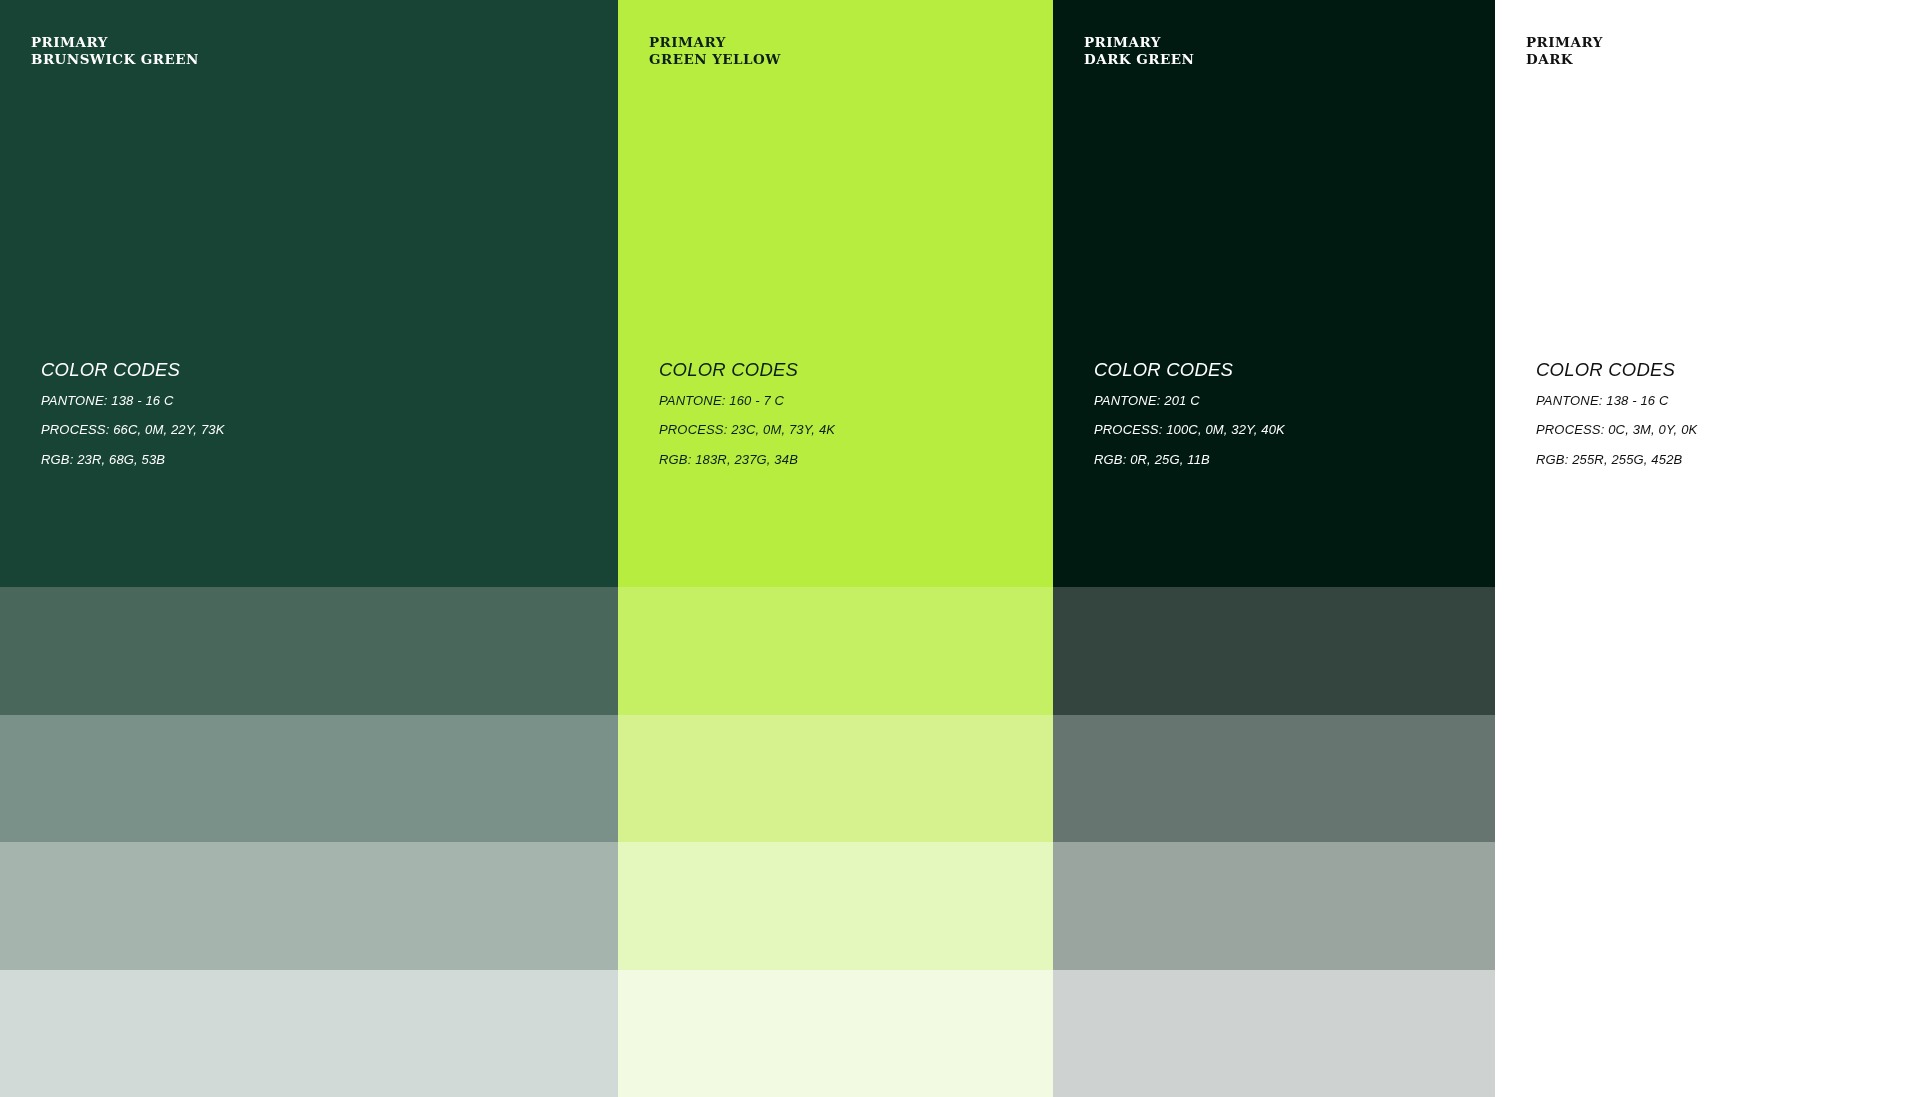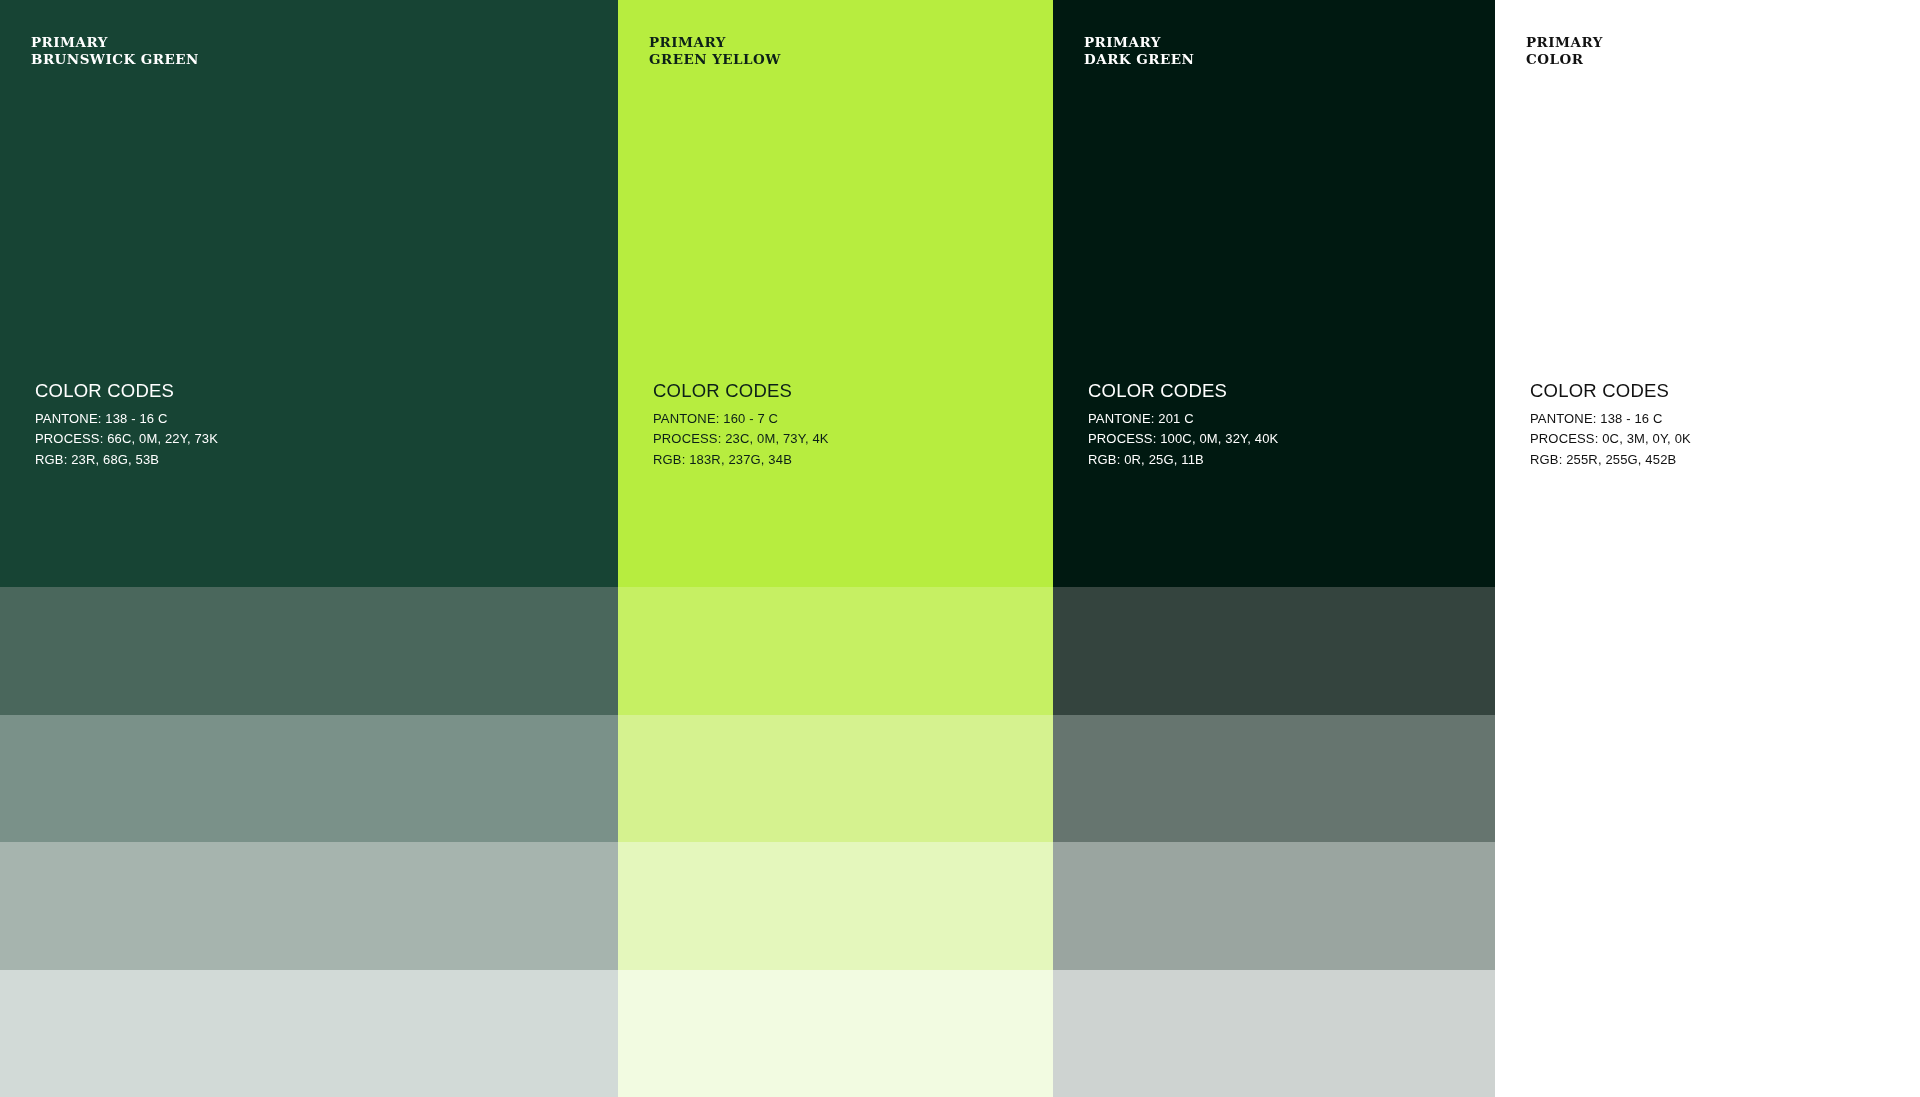--- a/index.html
+++ b/index.html
@@ -41,37 +41,38 @@
     line-height:1.28;
     letter-spacing:0.035em;
     font-family:"DejaVu Serif", "Liberation Serif", serif;
     font-weight:bold;
     font-size:13.5px;
   }
   .swatch-header .hdr-line { display:block; white-space:nowrap; }
 
   .codes-block {
     position:absolute;
-    left:35px;
+    left:41px;
     bottom:118px;
     width:330px;
+    font-style:italic;
   }
   .codes-title {
     font-size:18.5px;
     font-weight:400;
     letter-spacing:0.012em;
     margin-bottom:8px;
     white-space:nowrap;
   }
   .codes-line {
     font-size:13px;
     font-weight:400;
     letter-spacing:0.012em;
     line-height:1.42;
-    margin-top:2px;
+    margin-top:11px;
     white-space:nowrap;
   }
 
   
   .tint-band {
     display:flex;
     width:100%;
     height:127.5px;
   }
   .tint-cell { height:100%; }
@@ -122,21 +123,21 @@
         <div class="codes-title">COLOR CODES</div>
         <div class="codes-line">PANTONE: 201 C</div>
         <div class="codes-line">PROCESS: 100C, 0M, 32Y, 40K</div>
         <div class="codes-line">RGB: 0R, 25G, 11B</div>
       </div>
     </div>
 
     <div class="swatch-column col-3" style="background: rgb(255, 255, 255);">
       <div class="swatch-header" style="color: rgb(17, 17, 17);">
         <span class="hdr-line">PRIMARY</span>
-        <span class="hdr-line">COLOR</span>
+        <span class="hdr-line">DARK</span>
       </div>
       <div class="codes-block" style="color: rgb(17, 17, 17);">
         <div class="codes-title">COLOR CODES</div>
         <div class="codes-line">PANTONE: 138 - 16 C</div>
         <div class="codes-line">PROCESS: 0C, 3M, 0Y, 0K</div>
         <div class="codes-line">RGB: 255R, 255G, 452B</div>
       </div>
     </div>
   </div>
 

